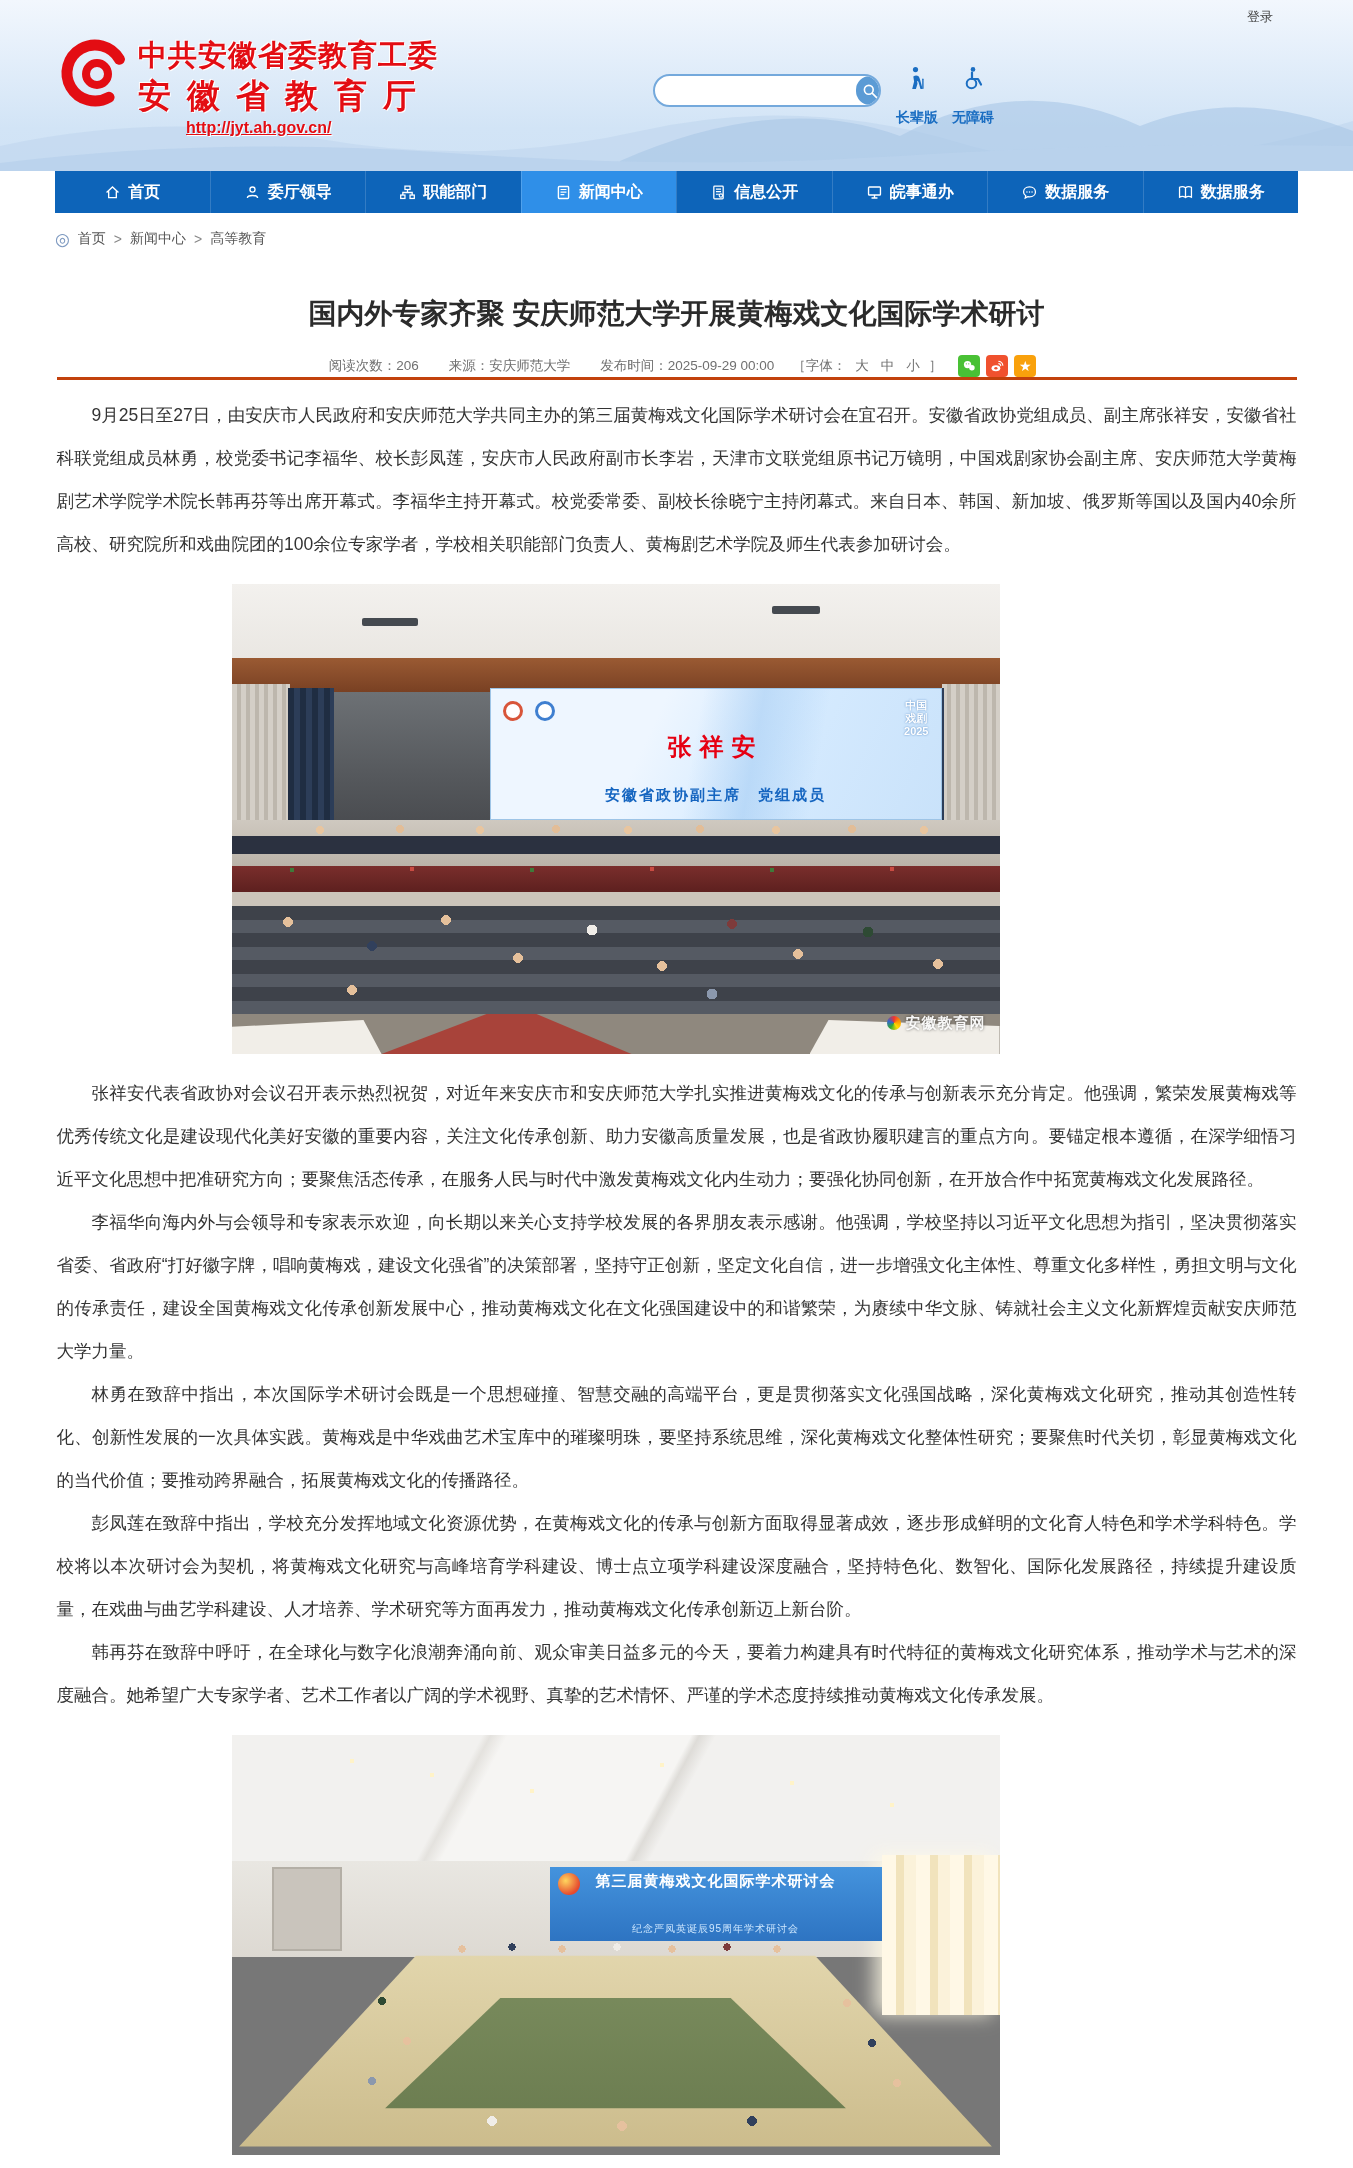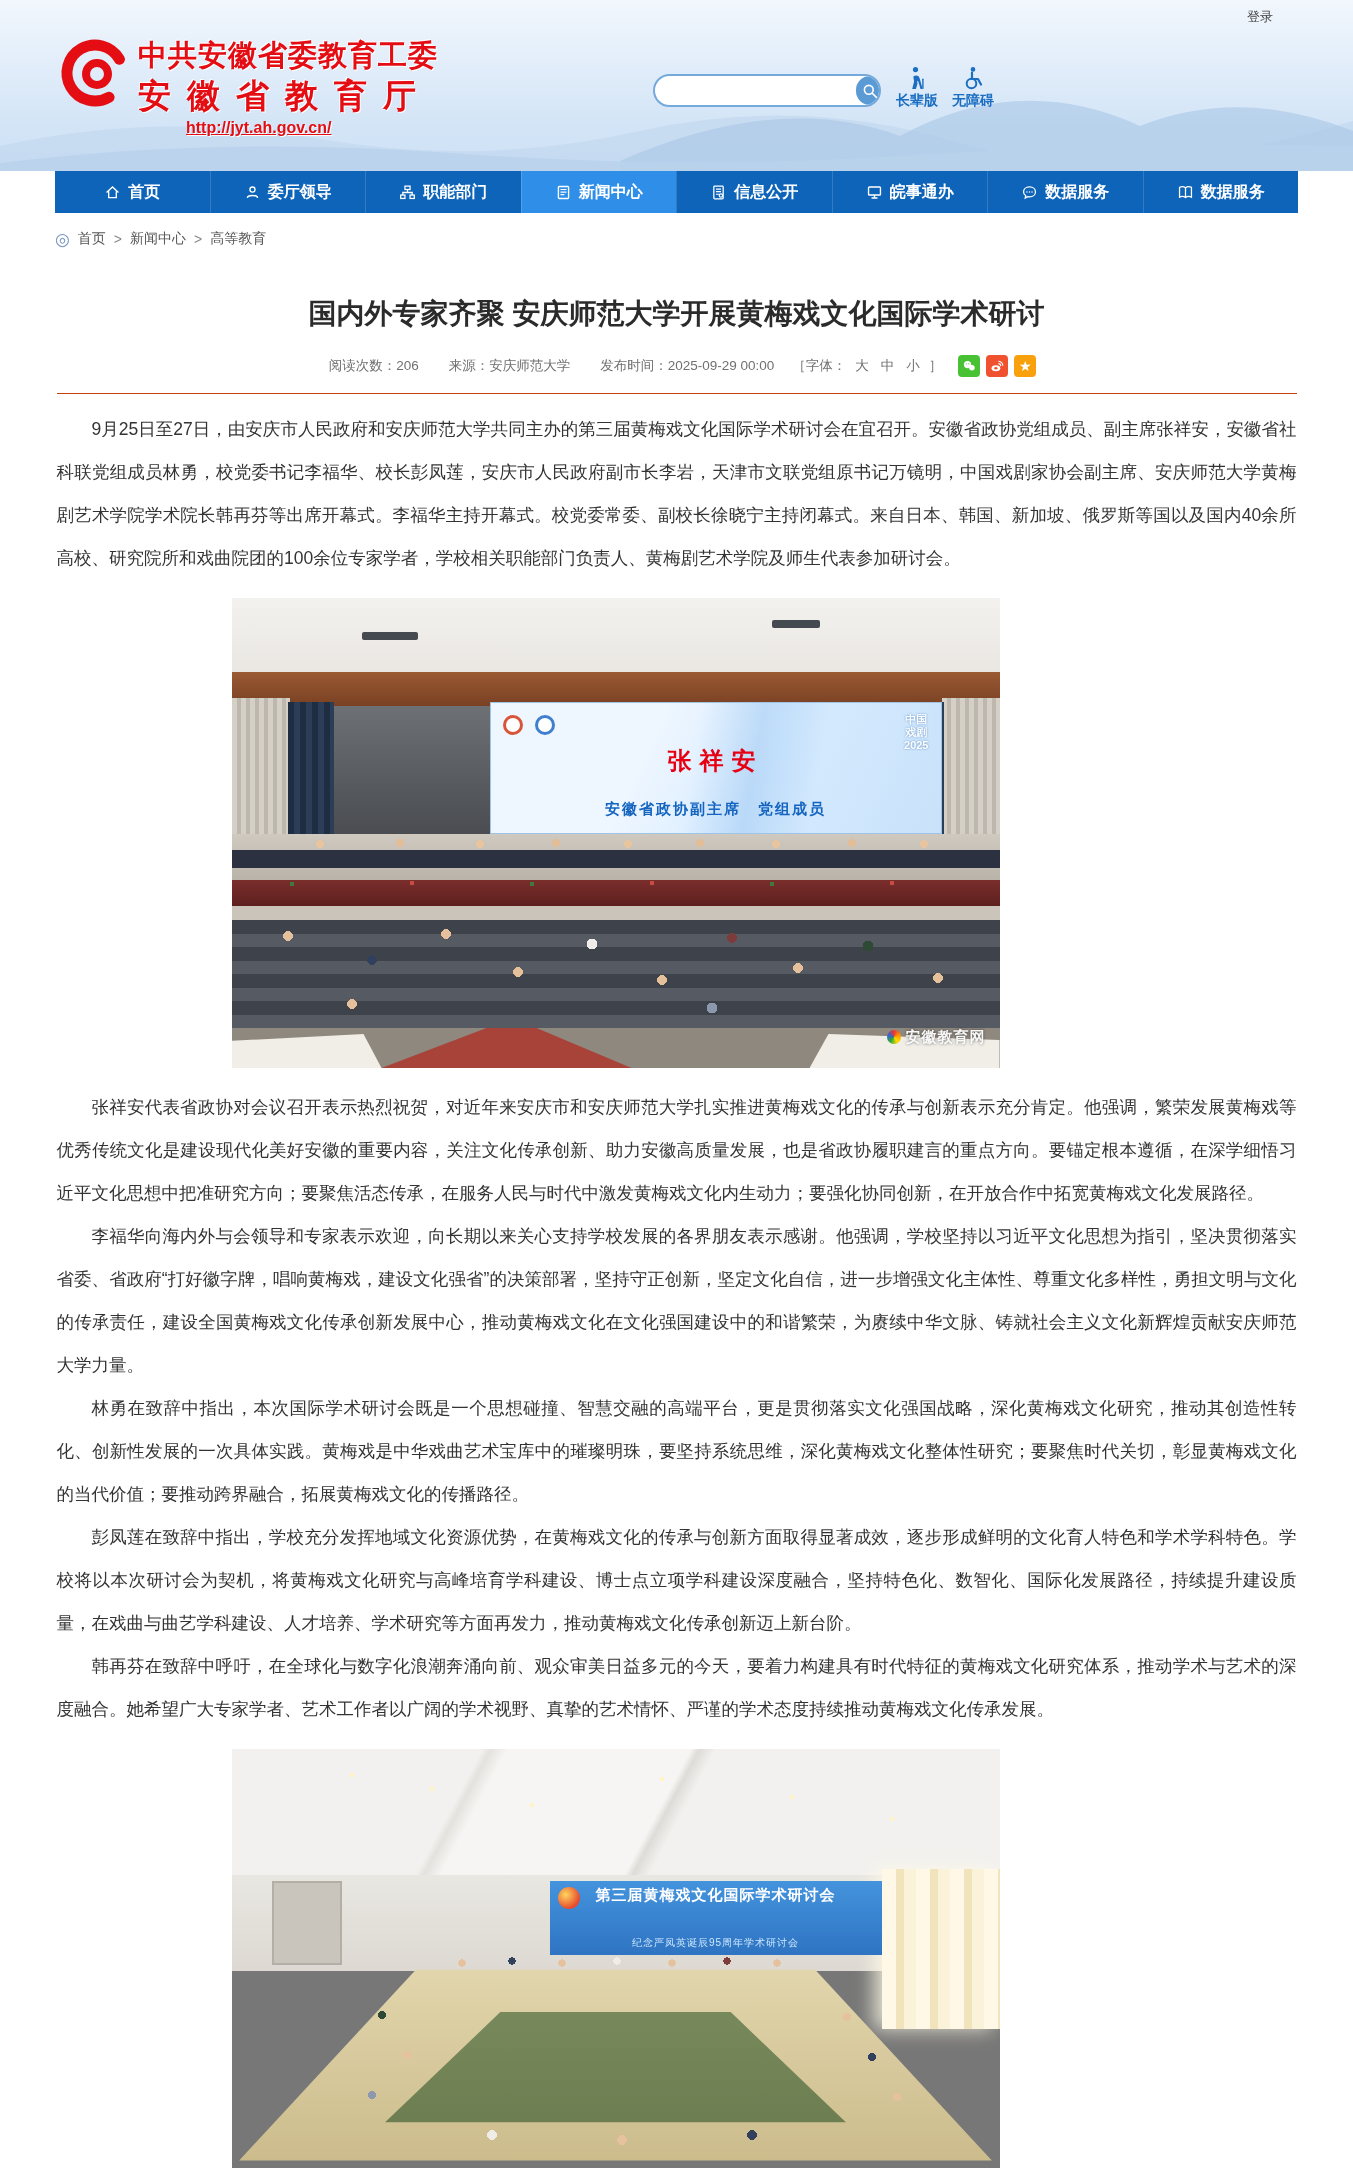--- a/index.html
+++ b/index.html
@@ -10,41 +10,41 @@
   .banner{position:relative;height:171px;background:linear-gradient(180deg,#f2f7fd 0%,#e3eefa 35%,#d2e4f6 75%,#cfe2f5 100%);overflow:hidden;padding-left:37px;}
   .mtn{position:absolute;left:0;bottom:0;width:1353px;height:120px;}
   .login{position:absolute;top:8px;right:80px;font-size:13px;color:#444;cursor:pointer;}
   .logo{position:absolute;left:58px;top:34px;width:74px;height:78px;}
   .org1{position:absolute;left:138px;top:36px;font-size:29px;font-weight:900;color:#e30d13;letter-spacing:1px;text-shadow:1px 1px 0 #fff,-1px -1px 0 #fff;}
   .org2{position:absolute;left:138px;top:74px;font-size:33px;font-weight:900;color:#e30d13;letter-spacing:16px;text-shadow:1px 1px 0 #fff,-1px -1px 0 #fff;white-space:nowrap;}
   .siteurl{position:absolute;left:186px;top:119px;font-size:16px;font-weight:bold;color:#e30d13;text-decoration:underline;text-shadow:1px 1px 0 #fff;}
   .searchwrap{position:absolute;left:653px;top:74px;width:228px;height:33px;background:#fff;border:2px solid #74a9dc;border-radius:17px;display:flex;align-items:center;box-sizing:border-box;overflow:hidden;}
   .searchinput{flex:1;border:none;outline:none;height:100%;padding:0 10px;font-size:14px;background:transparent;}
   .searchbtn{width:42px;height:100%;background:#5b9bd5;border:none;border-radius:15px;display:flex;align-items:center;justify-content:center;cursor:pointer;}
-  .acc{position:absolute;top:66px;display:flex;flex-direction:column;align-items:center;cursor:pointer;}
+  .acc{position:absolute;top:66px;display:flex;flex-direction:column;align-items:center;cursor:pointer;gap:17px;}
   .acc .lbl{font-size:14px;font-weight:bold;color:#1b6ec2;margin-top:2px;}
   .acc-elder{left:896px;}
   .acc-barrier{left:952px;}
 
   
   .nav{width:1243px;margin:0 auto;height:42px;background:#0d64b9;display:flex;}
   .nav-item{flex:1;display:flex;align-items:center;justify-content:center;gap:7px;color:#fff;font-size:16px;font-weight:bold;cursor:pointer;border-left:1px solid rgba(255,255,255,.16);box-sizing:border-box;}
   .nav-item:first-child{border-left:none;}
   .nav-item.active{background:#2f8fe8;}
 
   
   .crumb{width:1243px;margin:0 auto;height:52px;display:flex;align-items:center;font-size:14px;color:#555;}
   .crumb .pin{color:#7d99c0;font-size:17px;margin-right:8px;}
   .crumb a{color:#555;text-decoration:none;cursor:pointer;}
   .crumb .sep{margin:0 8px;color:#888;}
 
   
   .article{width:1240px;margin:0 auto;padding-top:30px;}
   .title{font-size:28px;font-weight:bold;color:#2b2b2b;text-align:center;margin:0 0 22px 0;}
-  .meta{display:flex;align-items:center;justify-content:center;font-size:13.5px;color:#707070;gap:6px;padding-bottom:16px;border-bottom:1px solid #c2410c;margin-bottom:14px;}
+  .meta{display:flex;align-items:center;justify-content:center;font-size:13.5px;color:#707070;gap:6px;border-bottom:3px solid #c2410c;margin-bottom:14px;}
   .meta .block{margin:0 12px;}
   .meta .fctl{cursor:pointer;margin:0 3px;}
   .share{display:inline-flex;gap:6px;margin-left:10px;}
   .share .ic{width:22px;height:22px;border-radius:4px;display:flex;align-items:center;justify-content:center;cursor:pointer;}
   .ic-wechat{background:#49c135;}
   .ic-weibo{background:#f0512e;}
   .ic-fav{background:#f9a10c;color:#fff;font-size:14px;}
 
   .body{font-size:17.5px;line-height:43px;text-align:justify;color:#333;}
   .para{margin:0;text-indent:2em;}

